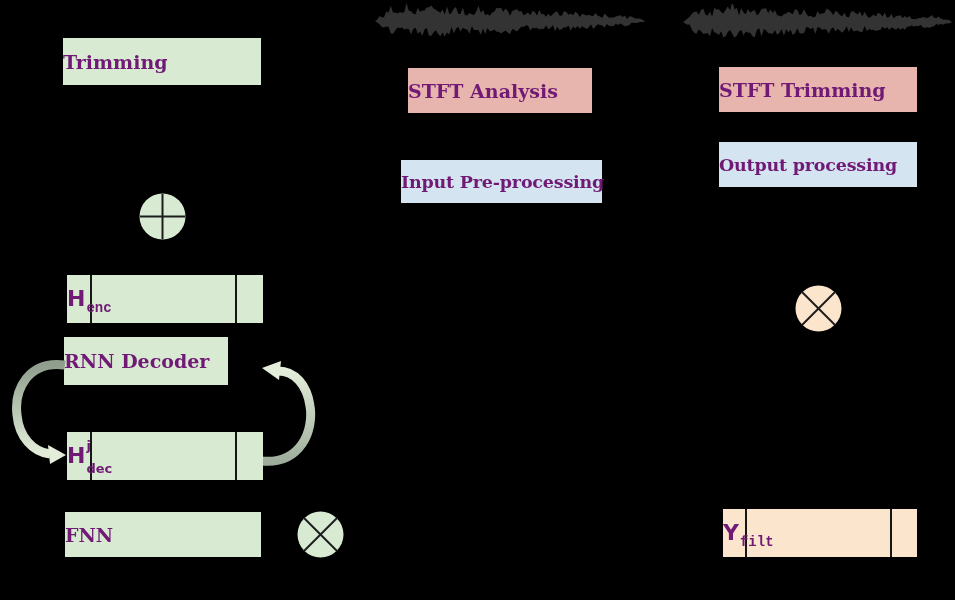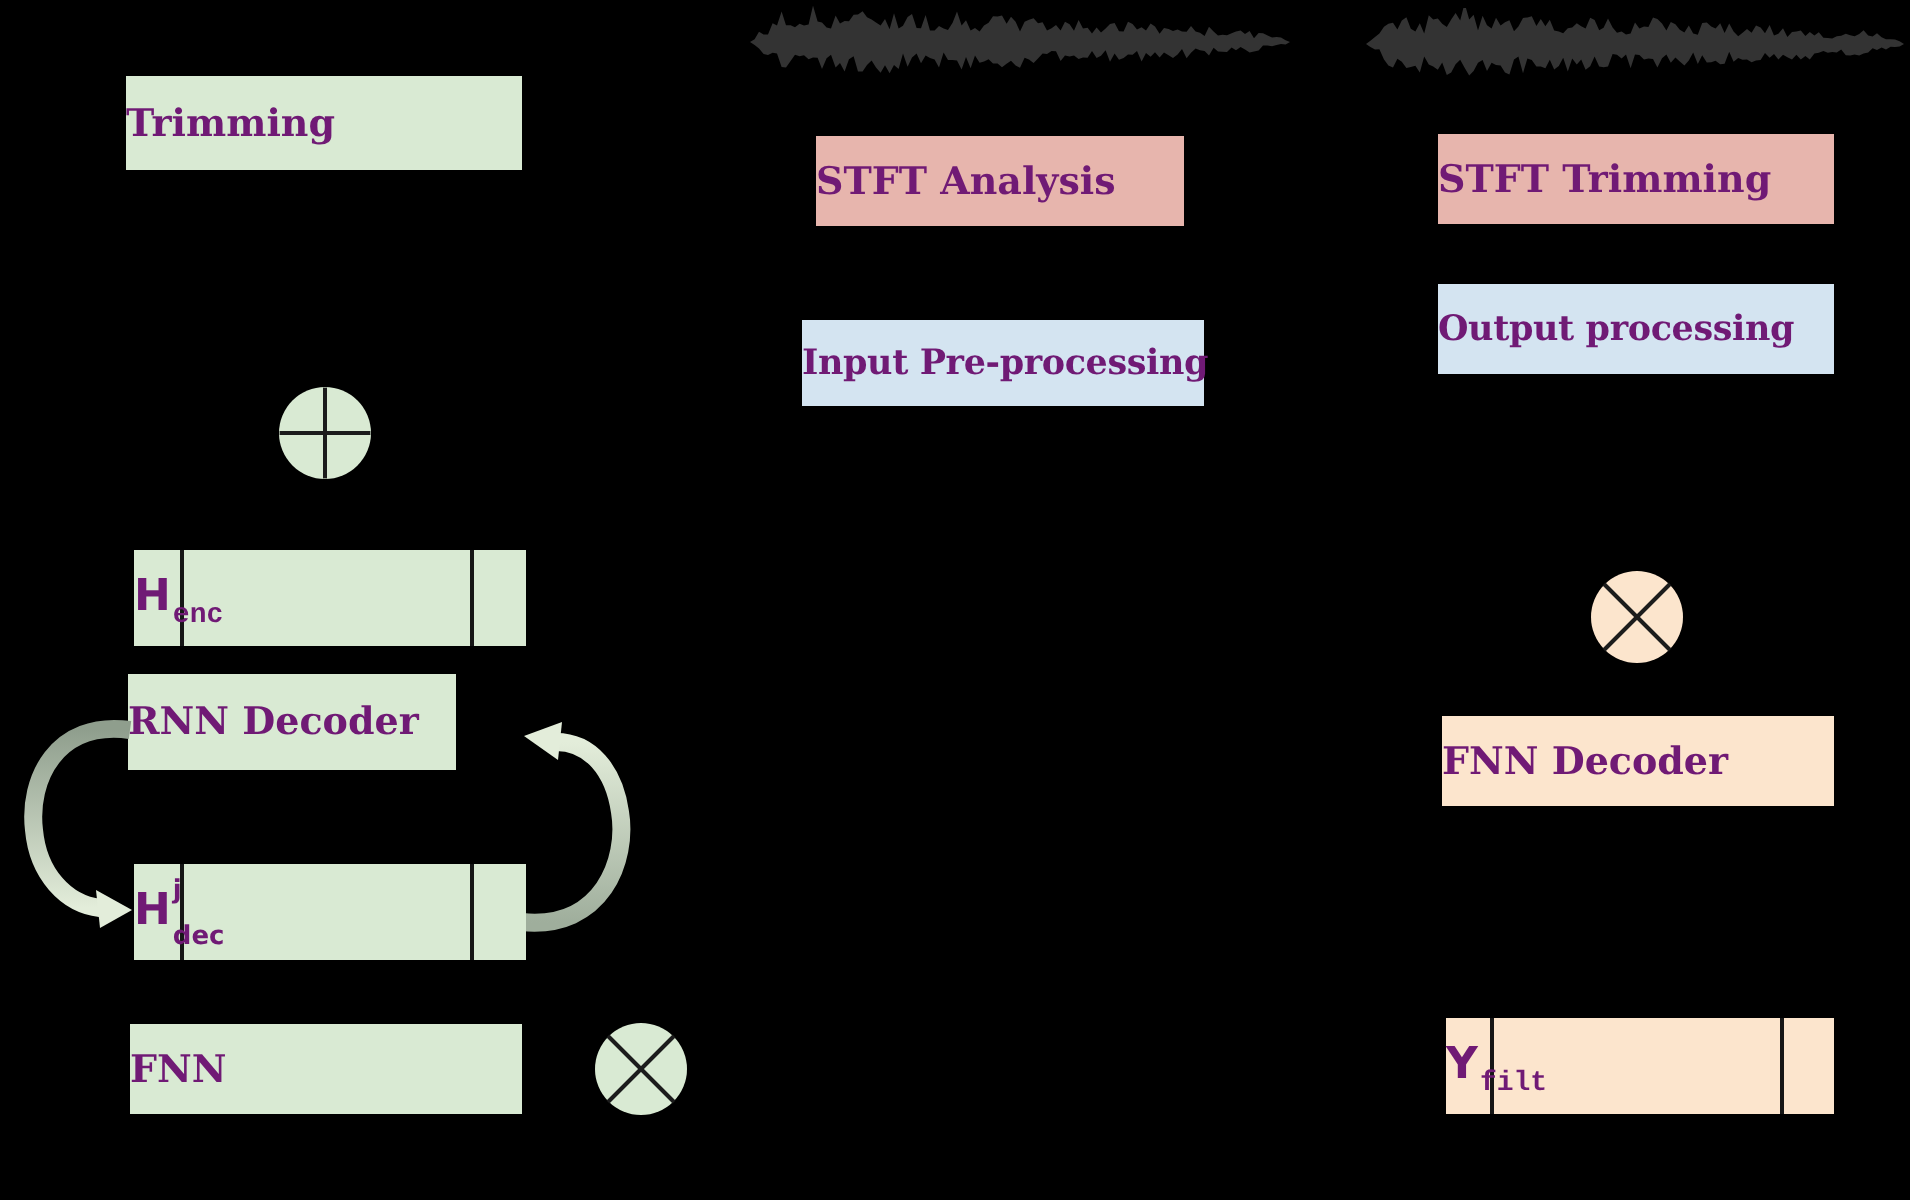--- a/index.html
+++ b/index.html
@@ -128,23 +128,20 @@
   <div class="box blue" style="left:719px;top:142px;width:198px;height:45px;">
     <span class="box-label tight">Output processing</span>
   </div>
 
   <svg class="circle-svg" style="left:795px;top:285px;" width="47" height="47" viewBox="0 0 47 47">
     <circle cx="23.5" cy="23.5" r="23" fill="#fce5cd"></circle>
     <line x1="7" y1="7" x2="40" y2="40" stroke="#1c1c1c" stroke-width="2"></line>
     <line x1="40" y1="7" x2="7" y2="40" stroke="#1c1c1c" stroke-width="2"></line>
   </svg>
 
-  <div class="box peach" style="left:721px;top:358px;width:196px;height:45px;">
-    <span class="box-label">FNN Decoder</span>
-  </div>
 
 
   <div class="box peach" style="left:723px;top:509px;width:194px;height:48px;">
     <div class="divider" style="left:22px;"></div>
     <div class="divider" style="left:167px;"></div>
     <span class="tensor">
       <span>Y</span>
         <span class="sub-only">filt</span>
     </span>
   </div>

